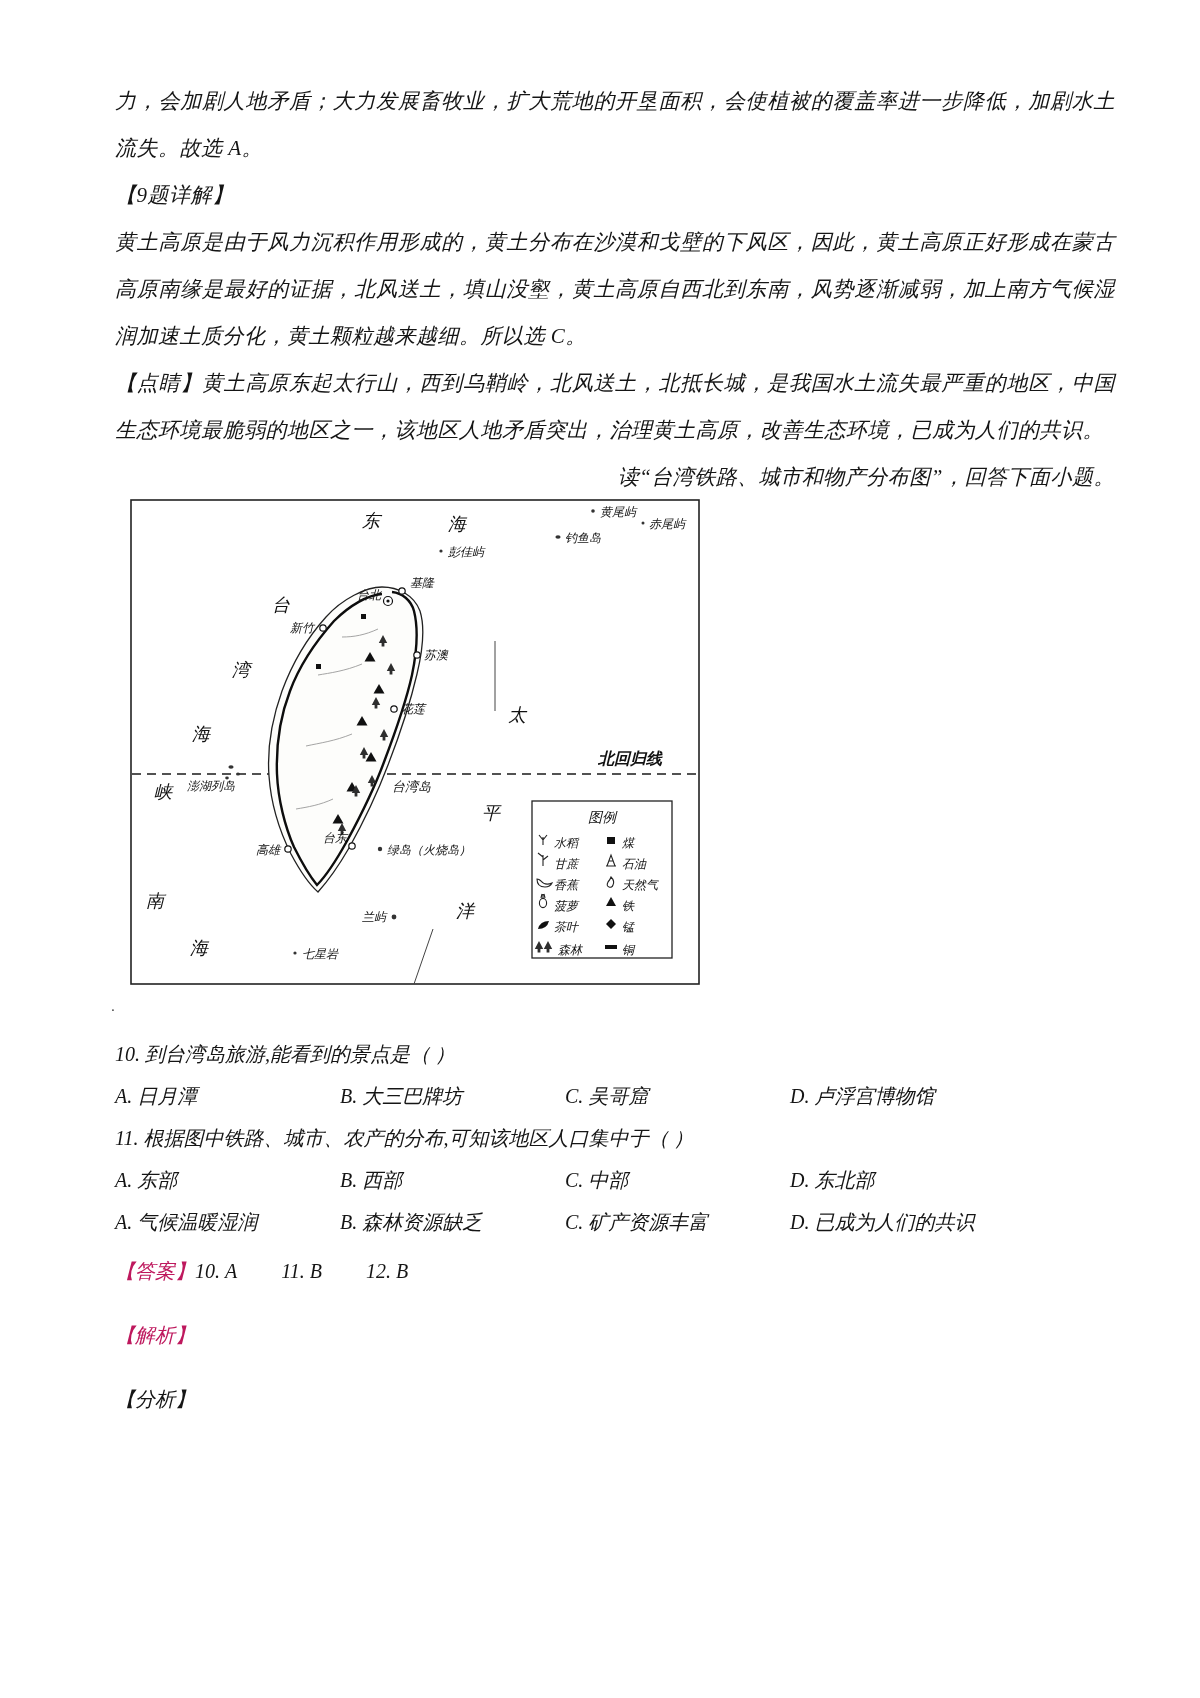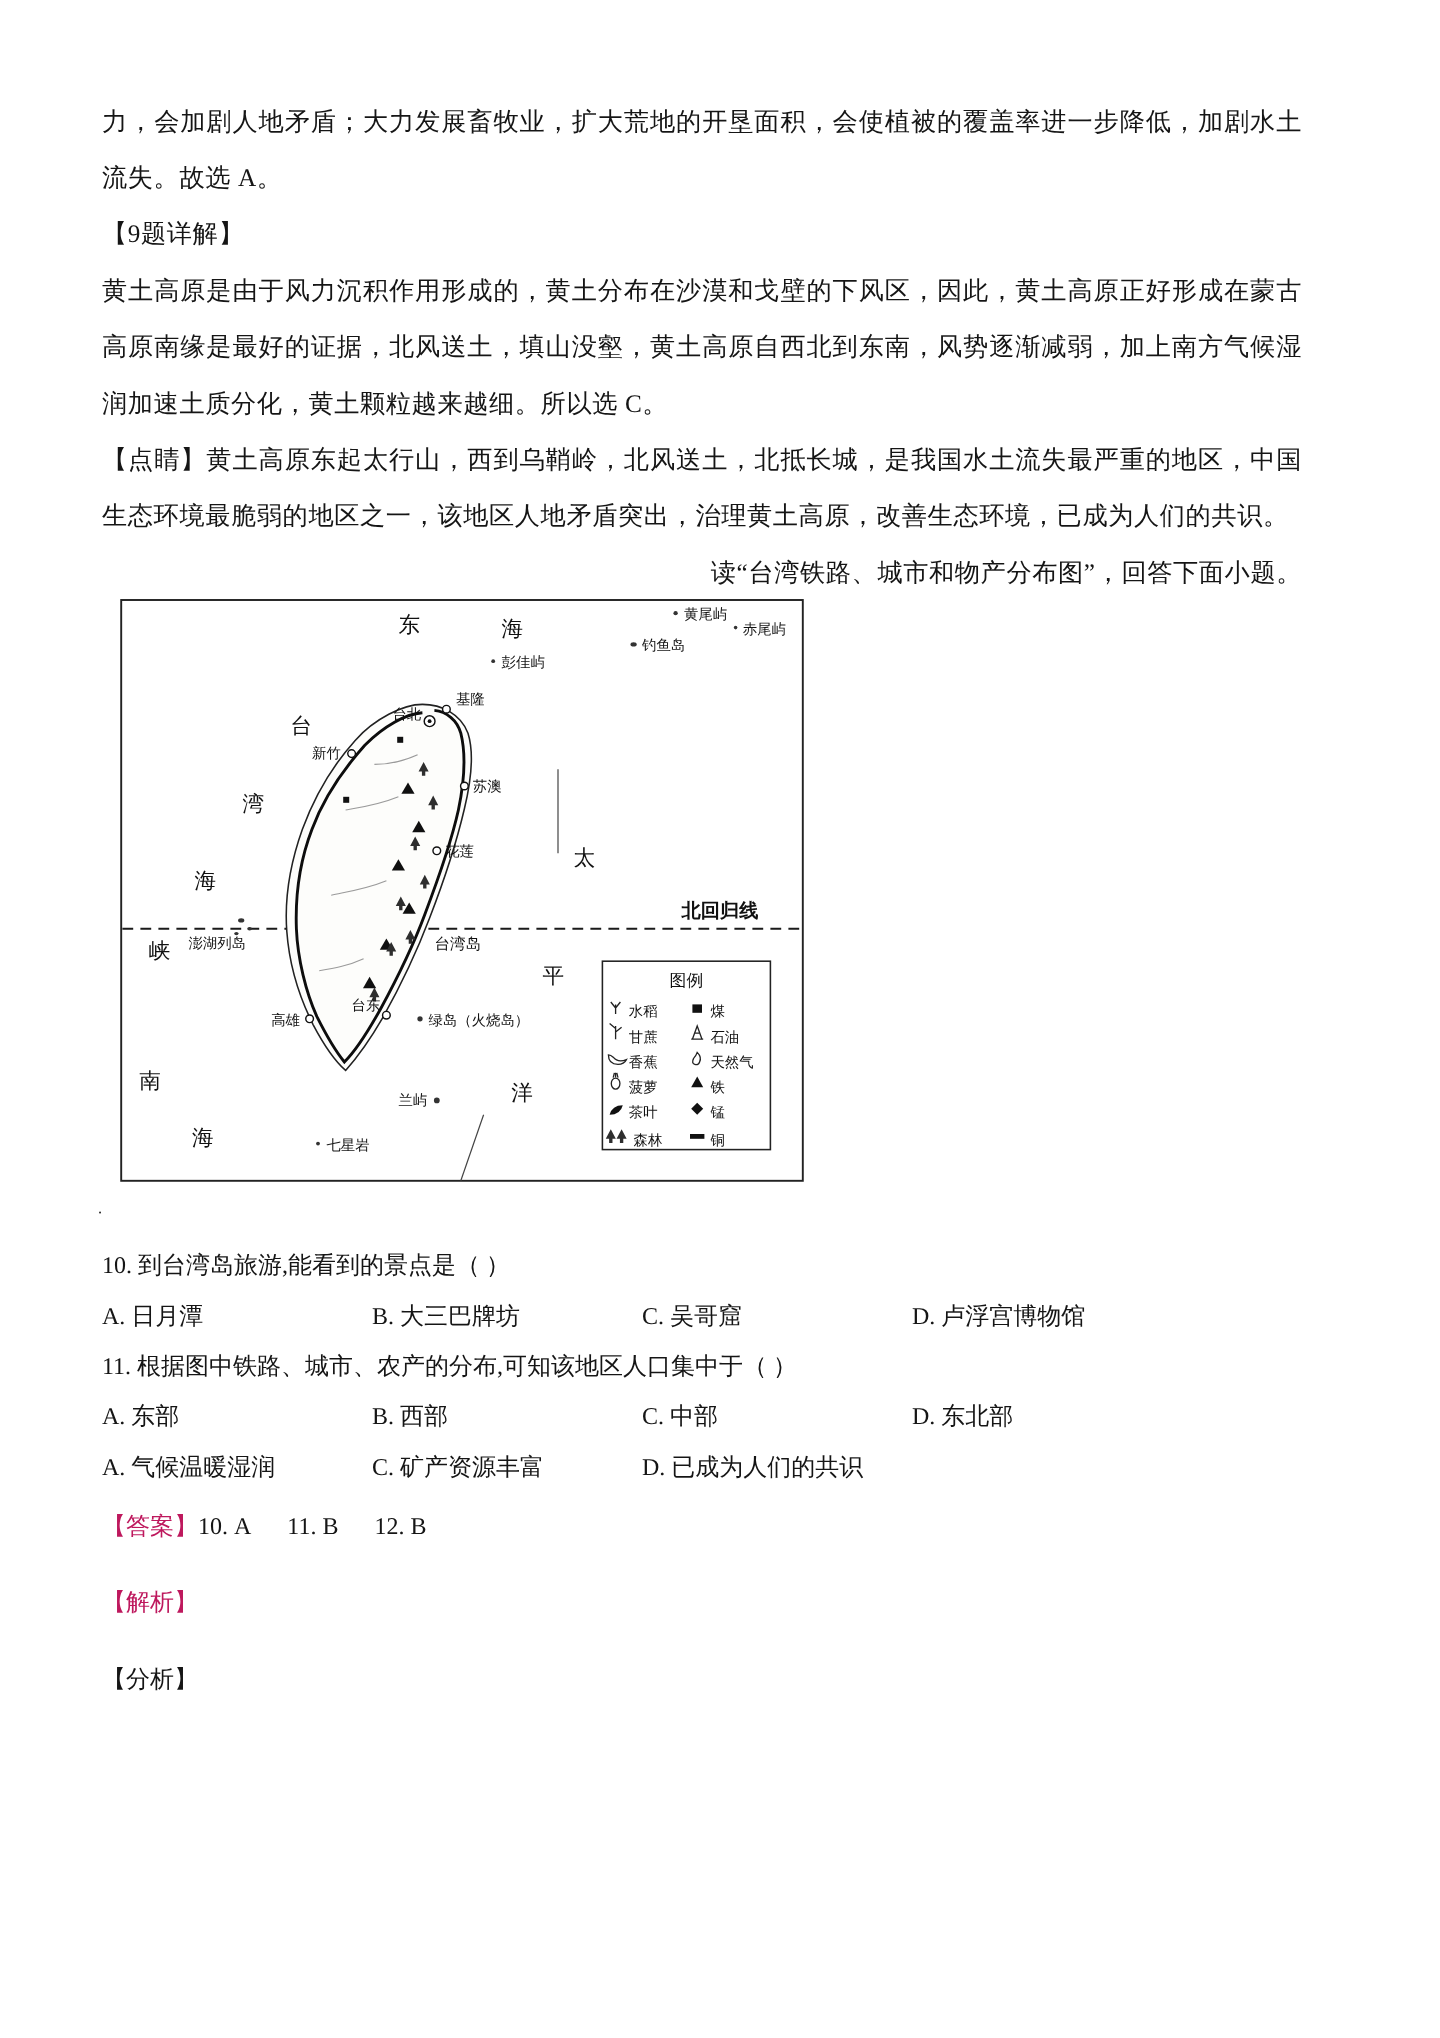--- a/index.html
+++ b/index.html
@@ -3,21 +3,21 @@
 <meta charset="utf-8">
 <style>
   * { box-sizing: border-box; }
   html,body { margin:0; padding:0; background:#ffffff; }
   body {
     width:1200px; height:1698px;
     font-family:"Liberation Serif","DejaVu Serif",serif;
     color:#151515;
   }
   .page { position:relative; width:1200px; height:1698px; overflow:hidden; }
-  .content { position:absolute; left:85px; top:78px; width:1000px; }
+  .content { position:absolute; left:115px; top:78px; width:1000px;font-style:italic; }
 
   .para {
     margin:0; font-size:21px; line-height:47px;
     text-align:justify; text-justify:inter-ideograph;
     letter-spacing:0.5px;
   }
   .label-line { text-align:left; }
   .indent { text-indent:1.8em; text-align:right; }
 
   .map-wrap { margin:-2px 0 0 15px; width:570px; }
@@ -46,21 +46,21 @@
 
   .qa-section { margin-top:14px; font-size:20px; }
   .stem { margin:0; line-height:42px; }
   .options { display:flex; line-height:42px; }
   .opt { width:225px; }
   .opt:last-child { width:auto; }
 
   .answer-line { margin-top:6px; line-height:44px; font-size:20px; }
   .blue { color:#be185d;text-align:center; }
   .ans-val { margin-left:0px; }
-  .ans-gap { margin-left:30px; }
+  .ans-gap { margin-left:44px; }
   .jiexi-line { margin-top:8px; line-height:44px; font-size:20px; }
   .fenxi-line { margin-top:6px; line-height:44px; font-size:20px; }
 </style>
 </head>
 <body>
 
 <div class="page">
   <div class="content">
 
     <p class="para">力，会加剧人地矛盾；大力发展畜牧业，扩大荒地的开垦面积，会使植被的覆盖率进一步降低，加剧水土流失。故选 A。</p>
@@ -239,20 +239,21 @@
           <span class="opt">A. 东部</span>
           <span class="opt">B. 西部</span>
           <span class="opt">C. 中部</span>
           <span class="opt">D. 东北部</span>
         </div>
       </div>
 
       <div class="question">
         <div class="options">
           <span class="opt">A. 气候温暖湿润</span>
+          <span class="opt">B. 森林资源缺乏</span>
           <span class="opt">C. 矿产资源丰富</span>
           <span class="opt">D. 已成为人们的共识</span>
         </div>
       </div>
 
       <p class="answer-line">
         <span class="blue">【答案】</span><span class="ans-val">10. A</span><span class="ans-gap">11. B</span><span class="ans-gap">12. B</span>
       </p>
 
       <p class="jiexi-line">

